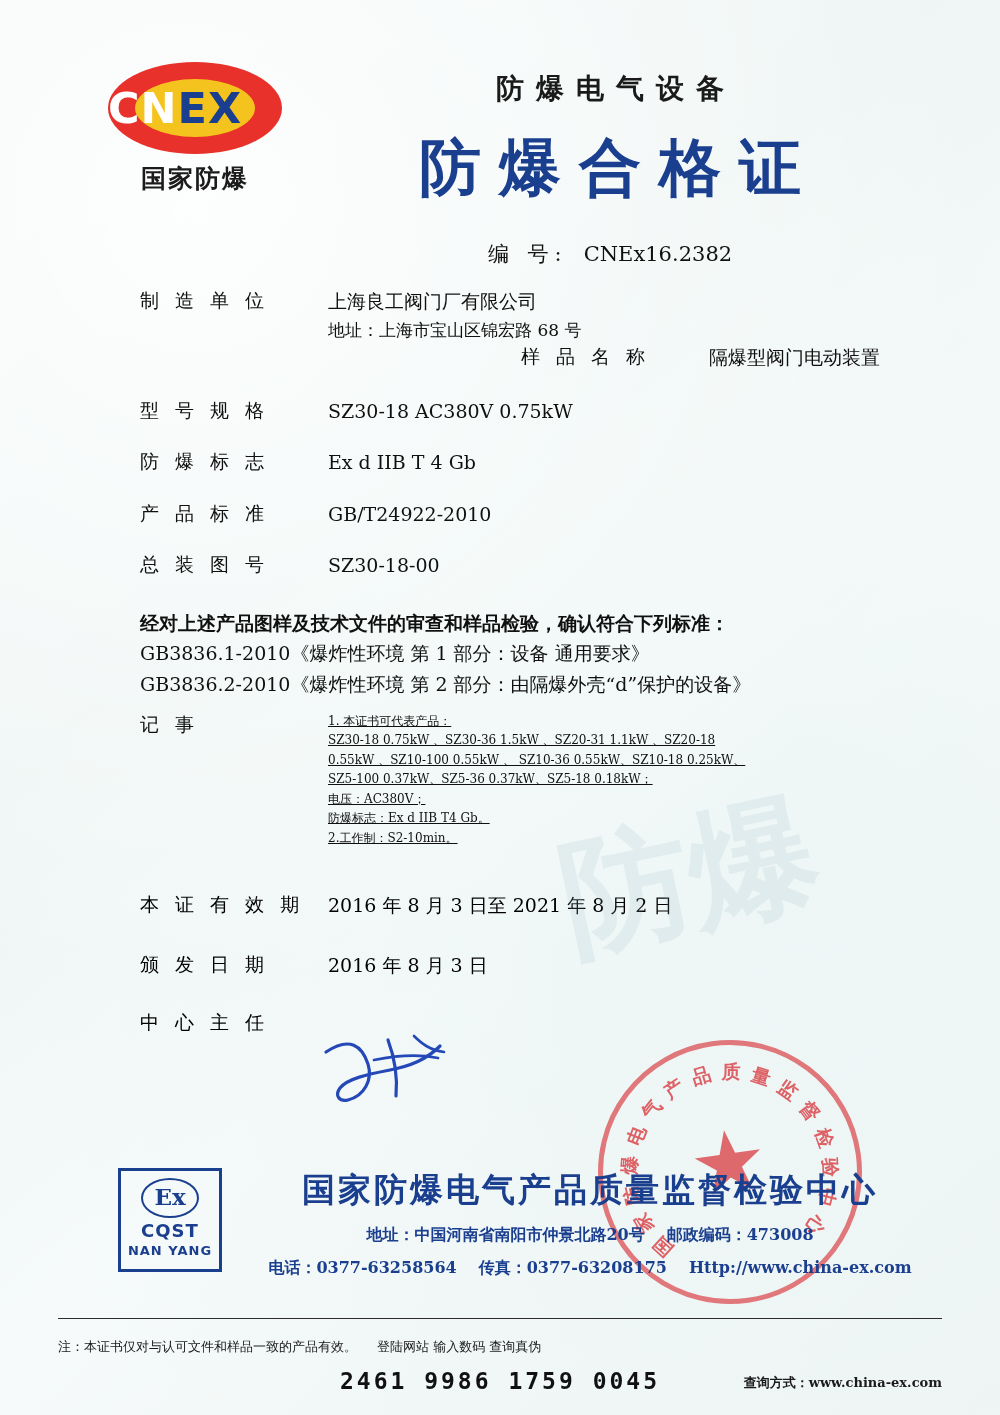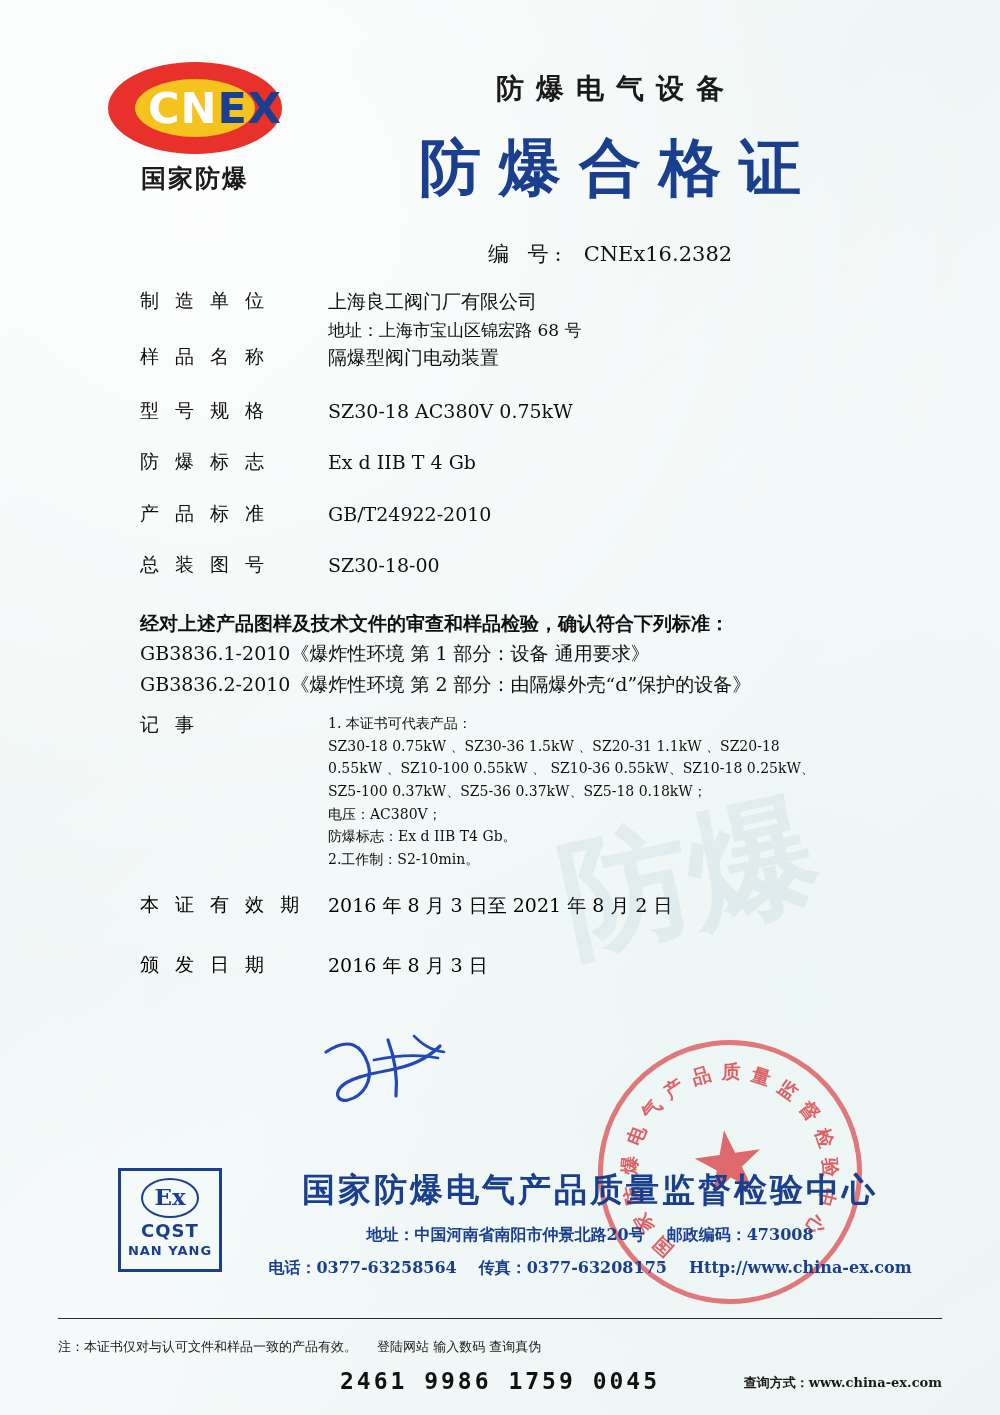--- a/index.html
+++ b/index.html
@@ -44,21 +44,21 @@
     text-align: center;
   }
   .logo-oval {
     width: 174px;
     height: 92px;
     margin: 0 auto;
     border-radius: 50%;
     background: #e8312a;
     display: flex;
     align-items: center;
-    justify-content: flex-end;
+    justify-content: flex-start;
     position: relative;
   }
   .logo-oval .cnex {
     font-family: "DejaVu Sans", "Liberation Sans", sans-serif;
     font-weight: bold;
     font-size: 43px;
     letter-spacing: 1px;
     color: #ffffff;
     line-height: 1;
     position: relative;
@@ -145,21 +145,21 @@
   }
   .row .value {
     font-size: 19px;
     line-height: 1.45;
   }
   .row.tight { margin-bottom: 2px; }
   .sub-addr {
     font-size: 17px;
     margin-top: 2px;
   }
-  .gap-a { margin-bottom: 26px; }
+  .gap-a { margin-bottom: 26px; justify-content: flex-end; }
   .gap-b { margin-bottom: 24px; }
 
   .statement {
     position: absolute;
     left: 140px;
     top: 608px;
     width: 760px;
     font-family: "DejaVu Serif", "Liberation Serif", serif;
     color: #101010;
     font-size: 19px;
@@ -175,22 +175,23 @@
     font-family: "DejaVu Serif", "Liberation Serif", serif;
     color: #101010;
   }
   .notes .label {
     width: 152px;
     flex: 0 0 152px;
     font-size: 19px;
     letter-spacing: 5px;
   }
   .notes .note-body {
-    font-size: 14px;
+    font-size: 12px;
     line-height: 1.62;
+    text-decoration: underline;
   }
   .valid-block {
     position: absolute;
     left: 140px;
     top: 892px;
     width: 780px;
     font-family: "DejaVu Serif", "Liberation Serif", serif;
   }
   .issue-block {
     position: absolute;
@@ -449,20 +450,26 @@
     </div>
   </div>
 
   <div class="issue-block">
     <div class="row">
       <div class="label">颁 发 日 期</div>
       <div class="value">2016 年 8 月 3 日</div>
     </div>
   </div>
 
+  <div class="director-block">
+    <div class="row">
+      <div class="label">中 心 主 任</div>
+      <div class="value"></div>
+    </div>
+  </div>
 
   <div class="signature">
     <svg width="150" height="80" viewBox="0 0 150 80">
       <path d="M8 22 C32 6, 44 16, 50 34 C55 50, 46 66, 30 70 C22 72, 16 66, 22 58 C30 48, 52 44, 72 40 C92 36, 108 30, 122 16" fill="none" stroke="#2448b8" stroke-width="3.2" stroke-linecap="round"></path>
       <path d="M70 10 C76 26, 80 44, 78 66" fill="none" stroke="#2448b8" stroke-width="3.2" stroke-linecap="round"></path>
       <path d="M56 30 C76 26, 100 24, 120 28" fill="none" stroke="#2448b8" stroke-width="2.8" stroke-linecap="round"></path>
       <path d="M96 6 C104 14, 112 20, 126 22" fill="none" stroke="#2448b8" stroke-width="2.6" stroke-linecap="round"></path>
     </svg>
   </div>
 

